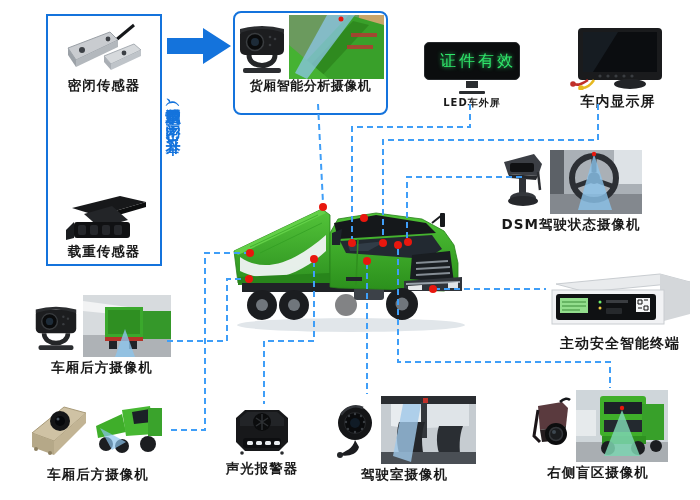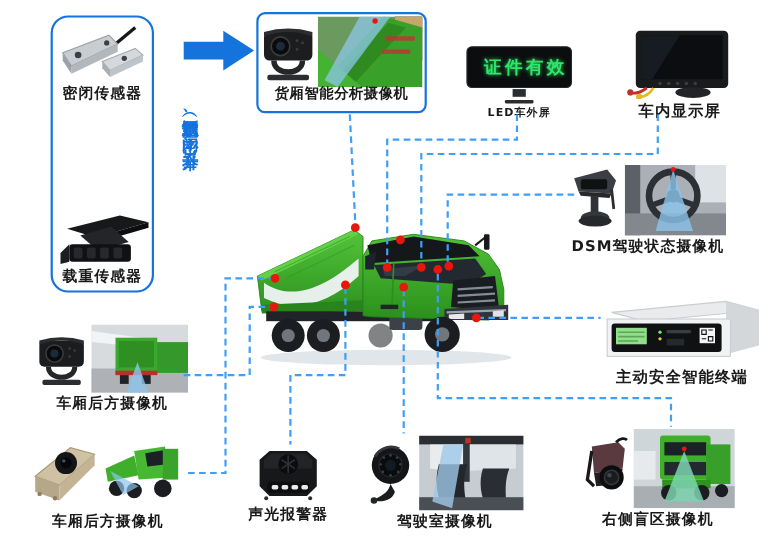--- a/index.html
+++ b/index.html
@@ -8,37 +8,37 @@
   *{margin:0;padding:0;box-sizing:border-box;}
   body{background:#ffffff;font-family:"DejaVu Sans",sans-serif;}
   #canvas{position:relative;width:700px;height:500px;background:#ffffff;overflow:hidden;}
   .abs{position:absolute;}
   .label{font-weight:700;font-size:13.5px;letter-spacing:1px;color:var(--ink);
          text-align:center;white-space:nowrap;line-height:1.15;}
   .unit{position:absolute;display:flex;flex-direction:column;align-items:center;gap:3px;}
   .devrow{display:flex;flex-direction:row;align-items:center;gap:4px;}
   .frame{border:2px solid var(--accent);}
   
-  #sensor-box{left:46px;top:14px;width:94px;height:252px;border-radius:16px;
+  #sensor-box{left:46px;top:14px;width:116px;height:252px;border-radius:0;
               display:flex;flex-direction:column;justify-content:space-between;
               padding:4px 2px;align-items:center;}
   .sensor-item{display:flex;flex-direction:column;align-items:center;}
   
   #side-note{left:165px;top:97px;height:200px;writing-mode:vertical-rl;
              font-size:15px;font-weight:700;color:var(--accent);line-height:1;}
   
-  #cargo-box{left:233px;top:11px;width:155px;height:92px;border-radius:8px;
+  #cargo-box{left:233px;top:11px;width:155px;height:104px;border-radius:8px;
              display:flex;flex-direction:column;align-items:center;justify-content:flex-start;
              padding:2px;gap:0;}
   #cargo-box .devrow{gap:2px;}
   #cargo-box .label{font-size:13px;letter-spacing:0.5px;}
   
   .led-screen{width:96px;height:38px;background:#0b0d0e;border:1px solid #26292c;
               border-radius:5px;display:flex;align-items:center;justify-content:center;}
-  .led-text{color:var(--led);font-size:16px;font-weight:700;letter-spacing:3px;
+  .led-text{color:var(--led);font-size:16px;font-weight:400;letter-spacing:3px;
             text-shadow:0 0 4px rgba(47,229,106,.9);padding-left:12px;}
   .led-neck{width:12px;height:7px;background:#2a2d30;}
   .led-base{width:26px;height:3px;background:#2a2d30;border-radius:1px;}
   svg{display:block;}
   .overlay{pointer-events:none;}
 </style>
 </head>
 <body>
 
 <div id="canvas">
@@ -161,21 +161,21 @@
       </g>
       <ellipse cx="62" cy="58" rx="16" ry="5" fill="#222427"></ellipse>
       <path d="M20,54 C14,58 10,60 6,58" stroke="#c03028" stroke-width="2.5" fill="none"></path>
       <path d="M26,54 C22,60 18,62 14,62" stroke="#e6b820" stroke-width="2.5" fill="none"></path>
       <circle cx="5" cy="58" r="2.8" fill="#c03028"></circle>
       <circle cx="13" cy="62" r="2.8" fill="#e6b820"></circle>
     </svg>
     <div class="label" style="font-size:14px">车内显示屏</div>
   </div>
 
-  <div class="unit" style="left:518px;top:150px;">
+  <div class="unit" style="left:500px;top:150px;">
     <div class="devrow">
       <svg width="46" height="64" viewBox="0 0 46 64">
         <polygon points="4,12 34,4 42,14 38,26 8,24" fill="#3b3e44"></polygon>
         <polygon points="8,24 38,26 36,30 10,28" fill="#26282c"></polygon>
         <rect x="10" y="13" width="24" height="9" rx="2" fill="#101113"></rect>
         <path d="M38,22 L40,40" stroke="#2b2d31" stroke-width="2.5"></path>
         <rect x="19" y="28" width="7" height="16" fill="#2f3237"></rect>
         <ellipse cx="23" cy="48" rx="13" ry="6" fill="#34373c"></ellipse>
         <ellipse cx="23" cy="51" rx="15" ry="5" fill="#26282c"></ellipse>
       </svg>

